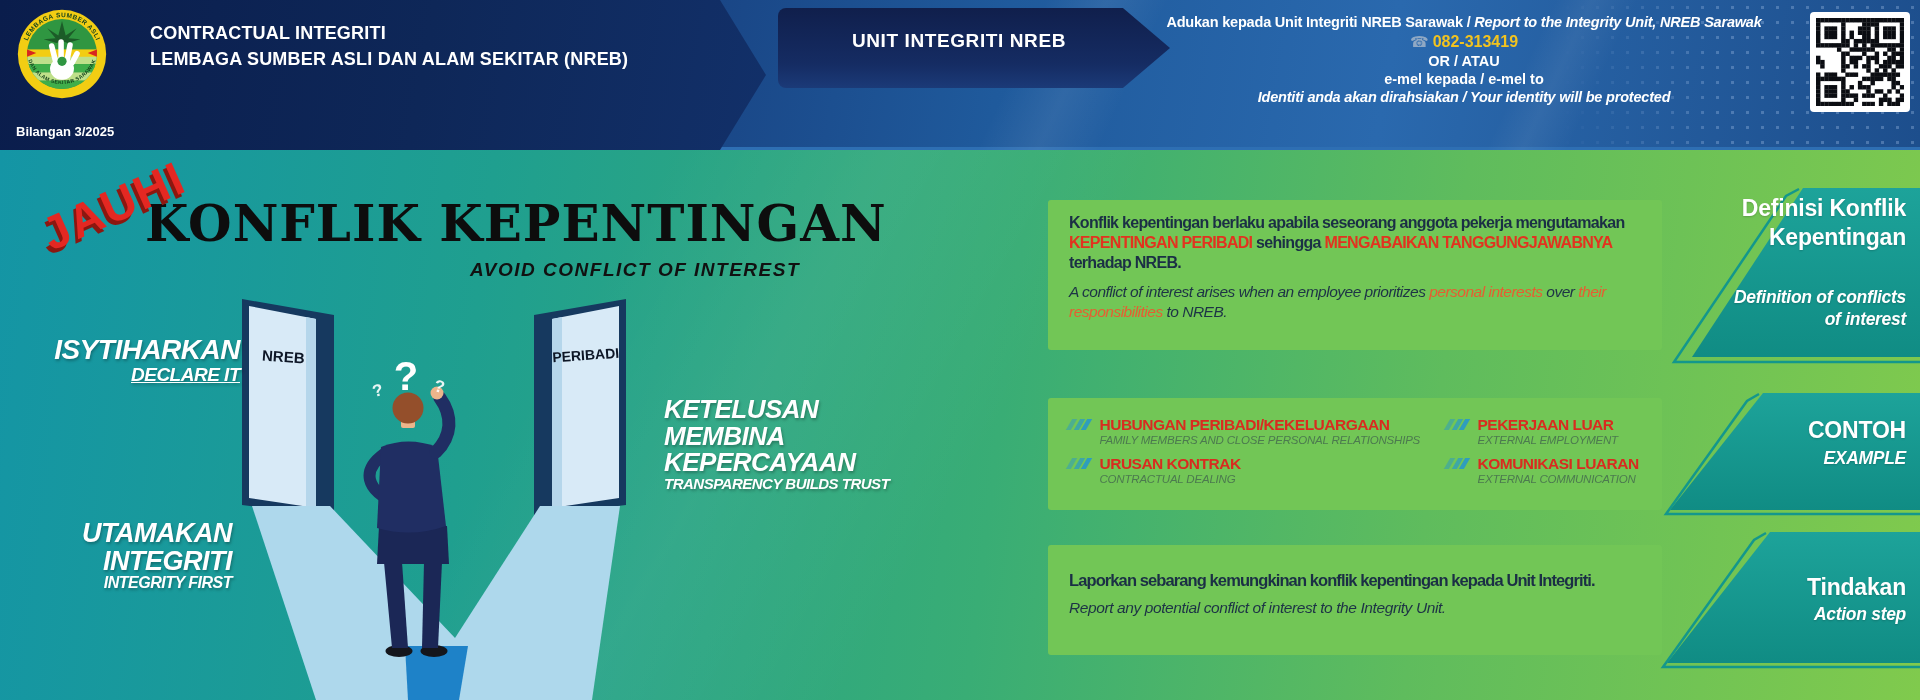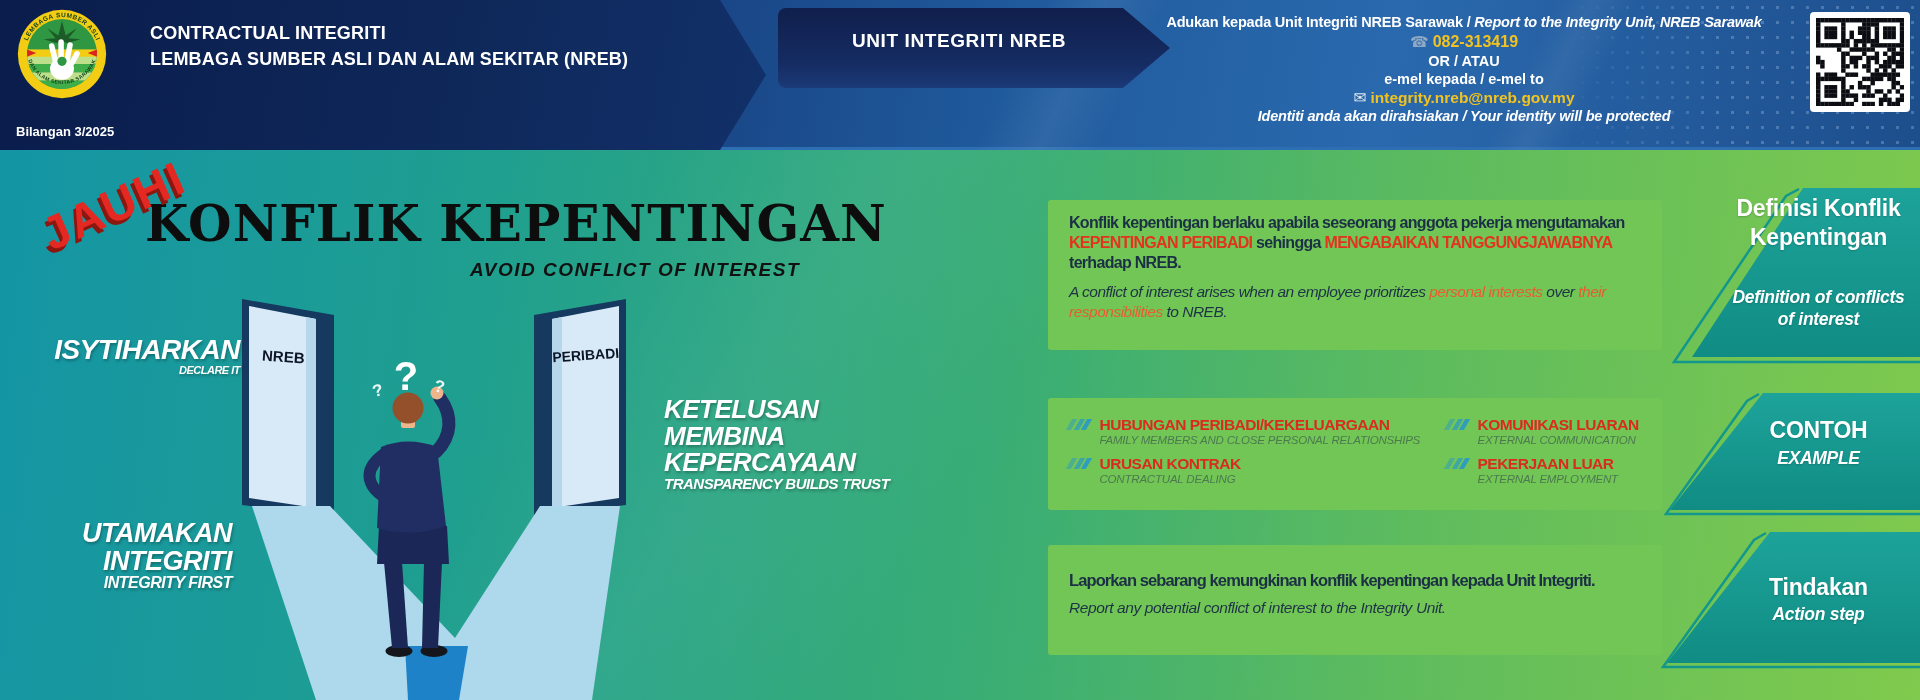--- a/index.html
+++ b/index.html
@@ -58,21 +58,21 @@
     text-shadow:-4px 3px 0 #8c1710;z-index:4;}
   .hero-title{position:absolute;left:145px;top:44px;font-family:"DejaVu Serif",serif;
     font-weight:bold;font-size:50px;color:#0d0d0d;letter-spacing:1px;z-index:3;}
   .hero-sub{position:absolute;left:445px;top:109px;width:355px;text-align:right;
     font-weight:bold;font-style:italic;font-size:19px;letter-spacing:1.5px;color:#111;z-index:3;}
 
   .wlabel{position:absolute;color:#fff;font-weight:bold;font-style:italic;
     letter-spacing:-.5px;text-shadow:1px 2px 3px rgba(0,0,0,.28);z-index:4;line-height:1.02;}
   .wl-declare{left:40px;top:186px;width:200px;text-align:right;}
   .wl-declare .l1{font-size:28px;}
-  .wl-declare .l2{font-size:11px;}
+  .wl-declare .l2{font-size:19px;text-decoration:underline;}
   .wl-trust{left:664px;top:246px;width:250px;text-align:left;}
   .wl-trust .l1{font-size:26px;}
   .wl-trust .l2{font-size:15px;}
   .wl-integrity{left:16px;top:370px;width:216px;text-align:right;}
   .wl-integrity .l1{font-size:27px;}
   .wl-integrity .l2{font-size:16px;}
 
   .illu{position:absolute;left:0;top:0;width:1048px;height:550px;}
 
   
@@ -96,21 +96,21 @@
     background:#2f9dbd;transform:skewX(-30deg);}
   .bullet i:nth-child(1){opacity:.55;}
   .bullet i:nth-child(2){opacity:.78;}
   .ex-title{display:block;font-weight:bold;font-size:15.5px;line-height:17px;
     letter-spacing:-.5px;color:#d92b1f;}
   .ex-sub{display:block;font-style:italic;font-size:11.5px;line-height:14px;
     letter-spacing:-.2px;color:#4c7a4f;white-space:nowrap;}
 
   
   .tabs-svg{position:absolute;left:0;top:0;width:1920px;height:550px;pointer-events:none;}
-  .tab-txt{position:absolute;right:14px;width:175px;text-align:center;color:#fff;z-index:4;
+  .tab-txt{position:absolute;right:14px;width:175px;text-align:right;color:#fff;z-index:4;
     text-shadow:0 1px 2px rgba(0,0,0,.18);}
   .tab-my{font-weight:bold;font-size:23px;line-height:29px;letter-spacing:-.2px;}
   .tab-en{font-weight:bold;font-style:italic;font-size:17.5px;line-height:22px;letter-spacing:-.3px;}
   .t1my{top:44px;}  .t1en{top:136px;}
   .t2my{top:266px;} .t2en{top:297px;}
   .t3my{top:423px;} .t3en{top:453px;}
 </style>
 </head>
 <body>
 
@@ -168,23 +168,20 @@
       <span>UNIT INTEGRITI NREB</span>
     </div>
 
     <div class="hdr-right">
       <div class="hr-l1"><span>Adukan kepada Unit Integriti NREB Sarawak </span><span>/ </span><span class="seg-it">Report to the Integrity Unit, NREB Sarawak</span></div>
       <div class="hr-phone">
         <span class="ph-ico">☎</span><span>082-313419</span>
       </div>
       <div class="hr-or">OR / ATAU</div>
       <div class="hr-lbl">e-mel kepada / e-mel to</div>
-      <div class="hr-mail">
-        <span class="mail-ico">✉</span><span>integrity.nreb@nreb.gov.my</span>
-      </div>
       <div class="hr-id">Identiti anda akan dirahsiakan / Your identity will be protected</div>
     </div>
 
     <div class="qr">
       <svg id="qr-grid" width="88" height="88">
           <rect x="0.00" y="0.00" width="4.44" height="4.44" fill="#0b0d12"></rect>
           <rect x="4.19" y="0.00" width="4.44" height="4.44" fill="#0b0d12"></rect>
           <rect x="8.38" y="0.00" width="4.44" height="4.44" fill="#0b0d12"></rect>
           <rect x="12.57" y="0.00" width="4.44" height="4.44" fill="#0b0d12"></rect>
           <rect x="16.76" y="0.00" width="4.44" height="4.44" fill="#0b0d12"></rect>
@@ -519,33 +516,33 @@
           <span class="ex-sub">CONTRACTUAL DEALING</span>
             </span>
         </div>
         <div class="ex-item">
           <span class="bullet">
               <i></i>
               <i></i>
               <i></i>
             </span>
           <span>
-              <span class="ex-title">KOMUNIKASI LUARAN</span>
-          <span class="ex-sub">EXTERNAL COMMUNICATION</span>
+              <span class="ex-title">PEKERJAAN LUAR</span>
+          <span class="ex-sub">EXTERNAL EMPLOYMENT</span>
             </span>
         </div>
         <div class="ex-item">
           <span class="bullet">
               <i></i>
               <i></i>
               <i></i>
             </span>
           <span>
-              <span class="ex-title">PEKERJAAN LUAR</span>
-          <span class="ex-sub">EXTERNAL EMPLOYMENT</span>
+              <span class="ex-title">KOMUNIKASI LUARAN</span>
+          <span class="ex-sub">EXTERNAL COMMUNICATION</span>
             </span>
         </div>
       </div>
     </div>
 
     <div class="gbox gbox-act">
       <div class="act-my">Laporkan sebarang kemungkinan konflik kepentingan kepada Unit Integriti.</div>
       <div class="act-en">Report any potential conflict of interest to the Integrity Unit.</div>
     </div>
 

